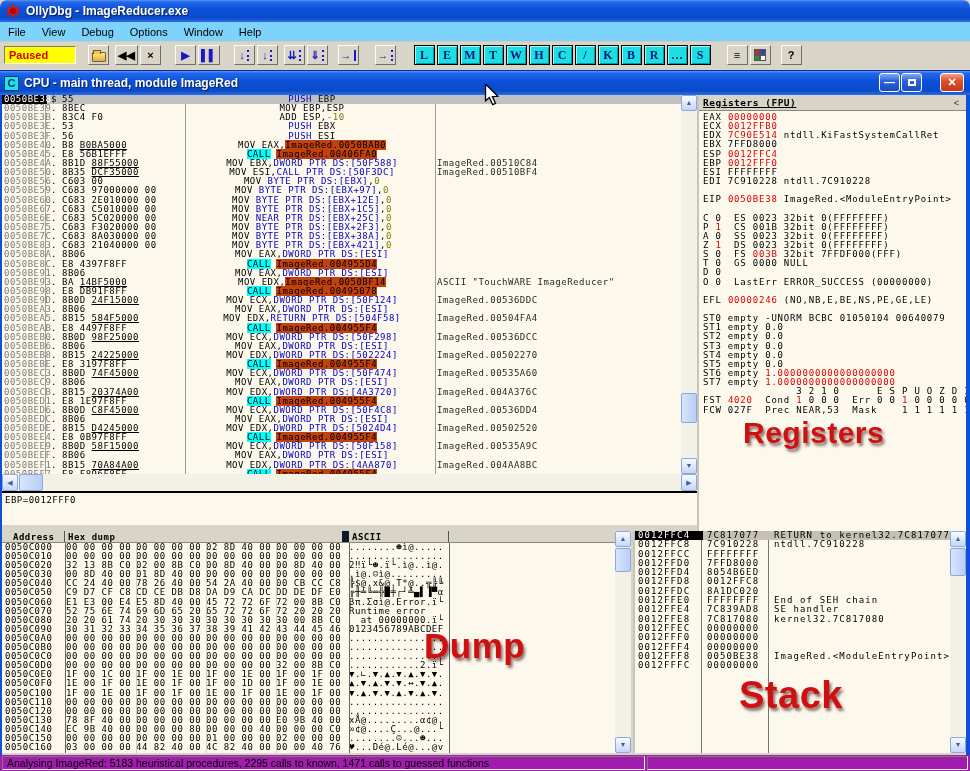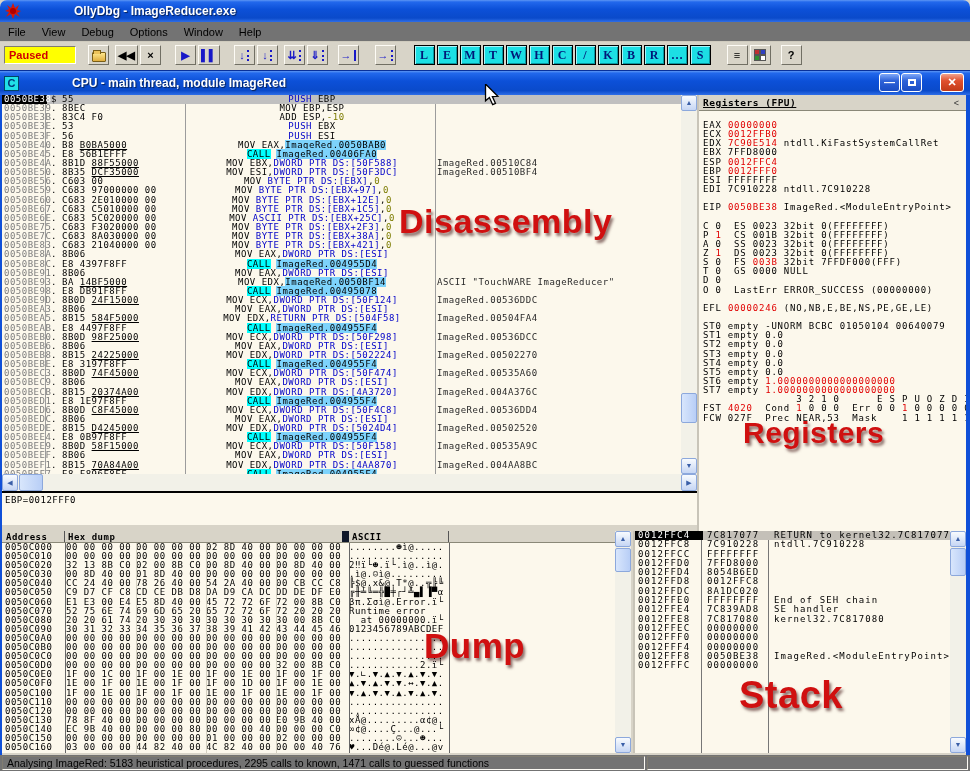--- a/index.html
+++ b/index.html
@@ -1,25 +1,25 @@
 <!DOCTYPE html>
 <html><head>
 <meta charset="utf-8">
 <style>
   * { box-sizing: border-box; margin: 0; padding: 0; }
   body { width: 970px; height: 771px; font-family: "Liberation Sans", sans-serif; }
   #app { position: relative; width: 970px; height: 771px; background: #D8D4C8; overflow: hidden; }
 
   
-  .tbar { background: linear-gradient(180deg,#5D96F4 0%,#2268EC 9%,#0C50D8 42%,#0A4ACA 82%,#2E6EE8 100%); gap: 48px; }
+  .tbar { background: linear-gradient(180deg,#5D96F4 0%,#2268EC 9%,#0C50D8 42%,#0A4ACA 82%,#2E6EE8 100%); }
   #main-titlebar { position: absolute; left:0; top:0; width:970px; height:22px; border-radius:7px 7px 0 0;
     display:flex; align-items:center; padding-left:5px; }
   #main-title { color:#fff; font-weight:bold; font-size:12px; margin-left:5px;
     text-shadow:1px 1px 1px rgba(0,0,0,.6); }
-  #menubar { position:absolute; left:0; top:22px; width:970px; height:20px; background:#737373;
+  #menubar { position:absolute; left:0; top:22px; width:970px; height:20px; background:#7dd3fc;
     display:flex; align-items:center; border-bottom:1px solid #CFCBBE; }
   .menu-item { font-size:11px; color:#000; padding:2px 8px; }
   #toolbar { position:absolute; left:0; top:42px; width:970px; height:26px; background:#D8D4C8;
     display:flex; align-items:center; padding-left:4px; }
   #paused-box { width:72px; height:18px; background:#FFFF00; color:#D00000; font-weight:bold;
     font-size:11px; padding:2px 4px; border:1px solid; border-color:#807c70 #fff #fff #807c70; }
   .tbtn { height:20px; min-width:21px; background:#D8D4C8; border:1px solid;
     border-color:#FDFBF5 #716F64 #716F64 #FDFBF5; display:flex; align-items:center; justify-content:center;
     font-size:11px; font-weight:bold; color:#000; padding:0 2px; }
   .tbtn.blue { color:#1818C8; }
@@ -57,21 +57,21 @@
   .drow { position:relative; display:flex; height:9.15px; line-height:9.3px; white-space:pre; }
   .drow.sel { background:#C0C0C0; }
   .c-addr { width:45px; color:#7d7d7d; padding-left:2px; }
   .drow.sel .c-addr { background:#000; color:#fff; }
   .c-ord { width:15px; padding-left:4px; color:#000; }
   .c-bytes { width:125px; color:#000; }
   .c-ins { width:250px;text-align:center; }
   .c-cmt { flex:1; color:#2a2a2a; }
   .u { text-decoration:underline; }
   .sg-k { color:#000; } .sg-b { color:#0000C8; } .sg-o { color:#7C7C00; }
-  .sg-y { background:#7dd3fc; color:#000; } .sg-c { background:#00FFFF; color:#000; }
+  .sg-y { background:#c2410c; color:#000; } .sg-c { background:#00FFFF; color:#000; }
   .sg-r { color:#E00000; }
 
   
   .sbtrack { position:absolute; background:#F2F1E8; }
   .sbn { position:absolute; background:linear-gradient(180deg,#F8FBFE,#C6D6F4); border:1px solid #8CA8DC;
     border-radius:2px; color:#3A5FA8; font-size:7px; text-align:center; line-height:14px; }
   .sbthumb { position:absolute; background:linear-gradient(90deg,#D8E6FC,#B8CEF6); border:1px solid #8CA8DC; border-radius:2px; }
 
   
   #reg-pane { position:absolute; left:697px; top:95px; width:269px; height:436px; background:#FCF8EC;
@@ -84,42 +84,42 @@
 
   
   #hsplit-black { position:absolute; left:2px; top:491px; width:695px; height:2px; background:#000; }
   #info-pane { position:absolute; left:2px; top:493px; width:695px; height:32px; background:#FCF8EC; }
   #info-line { padding:2px 0 0 3px; color:#000; }
 
   
   #dump-pane { position:absolute; left:2px; top:531px; width:629px; height:222px; background:#FCF8EC; overflow:hidden; }
   #dump-header { display:flex; height:12px; background:#D8D4C8; border-bottom:1px solid #8a8878; }
   #dump-header span { font-weight:bold; line-height:12px; }
-  .dh-addr { width:63px; padding-left:4px; border-right:1px solid #555; }
+  .dh-addr { width:63px; padding-left:11px; border-right:1px solid #555; }
   .dh-hex { width:284px; padding-left:3px; border-right:7px solid #0f172a; }
   .dh-ascii { width:100px; padding-left:3px; border-right:1px solid #555; }
   .dvl { position:absolute; top:12px; bottom:0; width:1px; }
   .drow2 { display:flex; height:9.1px; line-height:9.25px; white-space:pre; color:#000; }
   .d-addr { width:64px; padding-left:3px; }
   .hgrp { width:70px; }
   .d-ascii { width:100px; margin-left:3px; }
 
   
   #stack-pane { position:absolute; left:633px; top:531px; width:333px; height:222px; background:#FCF8EC;
     border-left:2px solid #C8C4B8; overflow:hidden; }
   .srow { display:flex; height:9.3px; line-height:9.4px; white-space:pre; color:#000; position:relative; }
   .srow.sel { background:#C4C0B8; }
   .s-addr { width:68px; padding-left:3px; }
   .srow.sel .s-addr { background:#000; color:#fff; }
   .s-val { width:66px; padding-left:4px; }
   .s-cmt { flex:1; padding-left:5px; }
   .svl { position:absolute; top:0; bottom:0; width:1px; background:#777; }
 
   
-  #statusbar { position:absolute; left:0; top:755px; width:970px; height:16px; background:#737373; display:flex; }
+  #statusbar { position:absolute; left:0; top:755px; width:970px; height:16px; background:#a21caf; display:flex; }
   .spanel { border:1px solid; border-color:#807c70 #FDFBF5 #FDFBF5 #807c70; height:14px; margin-top:1px;
     font-size:10.5px; padding:0 4px; line-height:13px; overflow:hidden; white-space:nowrap; }
   #status-left { width:643px; margin-left:2px; }
   #status-right { flex:1; margin-left:2px; margin-right:2px; }
 
   
   .annot { position:absolute; color:#D01010; font-weight:bold; font-family:"Liberation Sans",sans-serif;
     text-shadow:2px 3px 3px rgba(50,0,0,.55); letter-spacing:0.5px; }
 
   
@@ -259,26 +259,26 @@
     <div class="vline" style="left:183px"></div>
     <div class="vline" style="left:433px"></div>
   <div class="drow sel"><span class="c-addr">0050BE38</span><span class="c-ord">$</span><span class="c-bytes"><span>55</span></span><span class="c-ins"><span class="sg-b">PUSH </span><span class="sg-k">EBP</span></span><span class="c-cmt"></span></div>
       <div class="drow"><span class="c-addr">0050BE39</span><span class="c-ord">.</span><span class="c-bytes"><span>8BEC</span></span><span class="c-ins"><span class="sg-k">MOV EBP,ESP</span></span><span class="c-cmt"></span></div>
       <div class="drow"><span class="c-addr">0050BE3B</span><span class="c-ord">.</span><span class="c-bytes"><span>83C4 F0</span></span><span class="c-ins"><span class="sg-k">ADD ESP,</span><span class="sg-o">-10</span></span><span class="c-cmt"></span></div>
       <div class="drow"><span class="c-addr">0050BE3E</span><span class="c-ord">.</span><span class="c-bytes"><span>53</span></span><span class="c-ins"><span class="sg-b">PUSH </span><span class="sg-k">EBX</span></span><span class="c-cmt"></span></div>
       <div class="drow"><span class="c-addr">0050BE3F</span><span class="c-ord">.</span><span class="c-bytes"><span>56</span></span><span class="c-ins"><span class="sg-b">PUSH </span><span class="sg-k">ESI</span></span><span class="c-cmt"></span></div>
       <div class="drow"><span class="c-addr">0050BE40</span><span class="c-ord">.</span><span class="c-bytes"><span>B8 </span><span class="u">B0BA5000</span></span><span class="c-ins"><span class="sg-k">MOV EAX,</span><span class="sg-y">ImageRed.0050BAB0</span></span><span class="c-cmt"></span></div>
       <div class="drow"><span class="c-addr">0050BE45</span><span class="c-ord">.</span><span class="c-bytes"><span>E8 56B1EFFF</span></span><span class="c-ins"><span class="sg-c">CALL</span><span class="sg-k"> </span><span class="sg-y">ImageRed.00406FA0</span></span><span class="c-cmt"></span></div>
       <div class="drow"><span class="c-addr">0050BE4A</span><span class="c-ord">.</span><span class="c-bytes"><span>8B1D </span><span class="u">88F55000</span></span><span class="c-ins"><span class="sg-k">MOV EBX,</span><span class="sg-b">DWORD PTR DS:[50F588]</span></span><span class="c-cmt">ImageRed.00510C84</span></div>
-      <div class="drow"><span class="c-addr">0050BE50</span><span class="c-ord">.</span><span class="c-bytes"><span>8B35 </span><span class="u">DCF35000</span></span><span class="c-ins"><span class="sg-k">MOV ESI,</span><span class="sg-b">DWORD PTR DS:[50F3DC]</span></span><span class="c-cmt">ImageRed.00510BF4</span></div>
+      <div class="drow"><span class="c-addr">0050BE50</span><span class="c-ord">.</span><span class="c-bytes"><span>8B35 </span><span class="u">DCF35000</span></span><span class="c-ins"><span class="sg-k">MOV ESI,</span><span class="sg-b">CALL PTR DS:[50F3DC]</span></span><span class="c-cmt">ImageRed.00510BF4</span></div>
       <div class="drow"><span class="c-addr">0050BE56</span><span class="c-ord">.</span><span class="c-bytes"><span>C603 00</span></span><span class="c-ins"><span class="sg-k">MOV </span><span class="sg-b">BYTE PTR DS:[EBX]</span><span class="sg-k">,</span><span class="sg-o">0</span></span><span class="c-cmt"></span></div>
       <div class="drow"><span class="c-addr">0050BE59</span><span class="c-ord">.</span><span class="c-bytes"><span>C683 97000000 00</span></span><span class="c-ins"><span class="sg-k">MOV </span><span class="sg-b">BYTE PTR DS:[EBX+97]</span><span class="sg-k">,</span><span class="sg-o">0</span></span><span class="c-cmt"></span></div>
       <div class="drow"><span class="c-addr">0050BE60</span><span class="c-ord">.</span><span class="c-bytes"><span>C683 2E010000 00</span></span><span class="c-ins"><span class="sg-k">MOV </span><span class="sg-b">BYTE PTR DS:[EBX+12E]</span><span class="sg-k">,</span><span class="sg-o">0</span></span><span class="c-cmt"></span></div>
       <div class="drow"><span class="c-addr">0050BE67</span><span class="c-ord">.</span><span class="c-bytes"><span>C683 C5010000 00</span></span><span class="c-ins"><span class="sg-k">MOV </span><span class="sg-b">BYTE PTR DS:[EBX+1C5]</span><span class="sg-k">,</span><span class="sg-o">0</span></span><span class="c-cmt"></span></div>
-      <div class="drow"><span class="c-addr">0050BE6E</span><span class="c-ord">.</span><span class="c-bytes"><span>C683 5C020000 00</span></span><span class="c-ins"><span class="sg-k">MOV </span><span class="sg-b">ASCII PTR DS:[EBX+25C]</span><span class="sg-k">,</span><span class="sg-o">0</span></span><span class="c-cmt"></span></div>
+      <div class="drow"><span class="c-addr">0050BE6E</span><span class="c-ord">.</span><span class="c-bytes"><span>C683 5C020000 00</span></span><span class="c-ins"><span class="sg-k">MOV </span><span class="sg-b">NEAR PTR DS:[EBX+25C]</span><span class="sg-k">,</span><span class="sg-o">0</span></span><span class="c-cmt"></span></div>
       <div class="drow"><span class="c-addr">0050BE75</span><span class="c-ord">.</span><span class="c-bytes"><span>C683 F3020000 00</span></span><span class="c-ins"><span class="sg-k">MOV </span><span class="sg-b">BYTE PTR DS:[EBX+2F3]</span><span class="sg-k">,</span><span class="sg-o">0</span></span><span class="c-cmt"></span></div>
       <div class="drow"><span class="c-addr">0050BE7C</span><span class="c-ord">.</span><span class="c-bytes"><span>C683 8A030000 00</span></span><span class="c-ins"><span class="sg-k">MOV </span><span class="sg-b">BYTE PTR DS:[EBX+38A]</span><span class="sg-k">,</span><span class="sg-o">0</span></span><span class="c-cmt"></span></div>
       <div class="drow"><span class="c-addr">0050BE83</span><span class="c-ord">.</span><span class="c-bytes"><span>C683 21040000 00</span></span><span class="c-ins"><span class="sg-k">MOV </span><span class="sg-b">BYTE PTR DS:[EBX+421]</span><span class="sg-k">,</span><span class="sg-o">0</span></span><span class="c-cmt"></span></div>
       <div class="drow"><span class="c-addr">0050BE8A</span><span class="c-ord">.</span><span class="c-bytes"><span>8B06</span></span><span class="c-ins"><span class="sg-k">MOV EAX,</span><span class="sg-b">DWORD PTR DS:[ESI]</span></span><span class="c-cmt"></span></div>
       <div class="drow"><span class="c-addr">0050BE8C</span><span class="c-ord">.</span><span class="c-bytes"><span>E8 4397F8FF</span></span><span class="c-ins"><span class="sg-c">CALL</span><span class="sg-k"> </span><span class="sg-y">ImageRed.004955D4</span></span><span class="c-cmt"></span></div>
       <div class="drow"><span class="c-addr">0050BE91</span><span class="c-ord">.</span><span class="c-bytes"><span>8B06</span></span><span class="c-ins"><span class="sg-k">MOV EAX,</span><span class="sg-b">DWORD PTR DS:[ESI]</span></span><span class="c-cmt"></span></div>
       <div class="drow"><span class="c-addr">0050BE93</span><span class="c-ord">.</span><span class="c-bytes"><span>BA </span><span class="u">14BF5000</span></span><span class="c-ins"><span class="sg-k">MOV EDX,</span><span class="sg-y">ImageRed.0050BF14</span></span><span class="c-cmt">ASCII "TouchWARE ImageReducer"</span></div>
       <div class="drow"><span class="c-addr">0050BE98</span><span class="c-ord">.</span><span class="c-bytes"><span>E8 DB91F8FF</span></span><span class="c-ins"><span class="sg-c">CALL</span><span class="sg-k"> </span><span class="sg-y">ImageRed.00495078</span></span><span class="c-cmt"></span></div>
       <div class="drow"><span class="c-addr">0050BE9D</span><span class="c-ord">.</span><span class="c-bytes"><span>8B0D </span><span class="u">24F15000</span></span><span class="c-ins"><span class="sg-k">MOV ECX,</span><span class="sg-b">DWORD PTR DS:[50F124]</span></span><span class="c-cmt">ImageRed.00536DDC</span></div>
       <div class="drow"><span class="c-addr">0050BEA3</span><span class="c-ord">.</span><span class="c-bytes"><span>8B06</span></span><span class="c-ins"><span class="sg-k">MOV EAX,</span><span class="sg-b">DWORD PTR DS:[ESI]</span></span><span class="c-cmt"></span></div>
@@ -312,21 +312,21 @@
     <div class="sbn" style="left:0;top:0;width:16px;height:17px;line-height:15px">◀</div>
     <div class="sbthumb" style="left:17px;top:0;width:24px;height:17px"></div>
     <div class="sbn" style="left:679px;top:0;width:16px;height:17px;line-height:15px">▶</div>
   </div>
 
   <div id="reg-pane">
     <div id="reg-header">
       <span id="reg-title" class="mono">Registers (FPU)</span>
       <span id="reg-collapse">&lt;</span>
     </div>
-    <div id="reg-body" class="mono" style="letter-spacing:0.8px;padding-top:10px">
+    <div id="reg-body" class="mono" style="letter-spacing:0.8px;padding-top:2px">
         <div class="rline"><span class="sg-k">EAX </span><span class="sg-r">00000000</span></div>
         <div class="rline"><span class="sg-k">ECX </span><span class="sg-r">0012FFB0</span></div>
         <div class="rline"><span class="sg-k">EDX </span><span class="sg-r">7C90E514</span><span class="sg-k"> ntdll.KiFastSystemCallRet</span></div>
         <div class="rline"><span class="sg-k">EBX 7FFD8000</span></div>
         <div class="rline"><span class="sg-k">ESP </span><span class="sg-r">0012FFC4</span></div>
         <div class="rline"><span class="sg-k">EBP </span><span class="sg-r">0012FFF0</span></div>
         <div class="rline"><span class="sg-k">ESI FFFFFFFF</span></div>
         <div class="rline"><span class="sg-k">EDI 7C910228 ntdll.7C910228</span></div>
         <div class="rline"></div>
         <div class="rline"><span class="sg-k">EIP </span><span class="sg-r">0050BE38</span><span class="sg-k"> ImageRed.&lt;ModuleEntryPoint&gt;</span></div>
@@ -432,21 +432,20 @@
     <div class="sbn" style="left:0;top:0;width:16px;height:16px">▲</div>
     <div class="sbthumb" style="left:0;top:17px;width:16px;height:28px"></div>
     <div class="sbn" style="left:0;top:206px;width:16px;height:16px">▼</div>
   </div>
 
   <div id="statusbar">
     <div id="status-left" class="spanel">Analysing ImageRed: 5183 heuristical procedures, 2295 calls to known, 1471 calls to guessed functions</div>
     <div id="status-right" class="spanel"></div>
   </div>
 
-  <div class="annot" style="left:399px;top:202px;font-size:34px">Disassembly</div>
   <div class="annot" style="left:743px;top:416px;font-size:30px">Registers</div>
   <div class="annot" style="left:424px;top:626px;font-size:35px">Dump</div>
   <div class="annot" style="left:739px;top:674px;font-size:38px">Stack</div>
 
   <svg id="cursor" width="18" height="22" viewBox="0 0 12 17">
     <polygon points="1,0 1,13 4,10.5 6.5,16 8.7,15 6.3,9.7 10.5,9.5" fill="#fff" stroke="#000" stroke-width="1"></polygon>
   </svg>
 
 </div>
 

